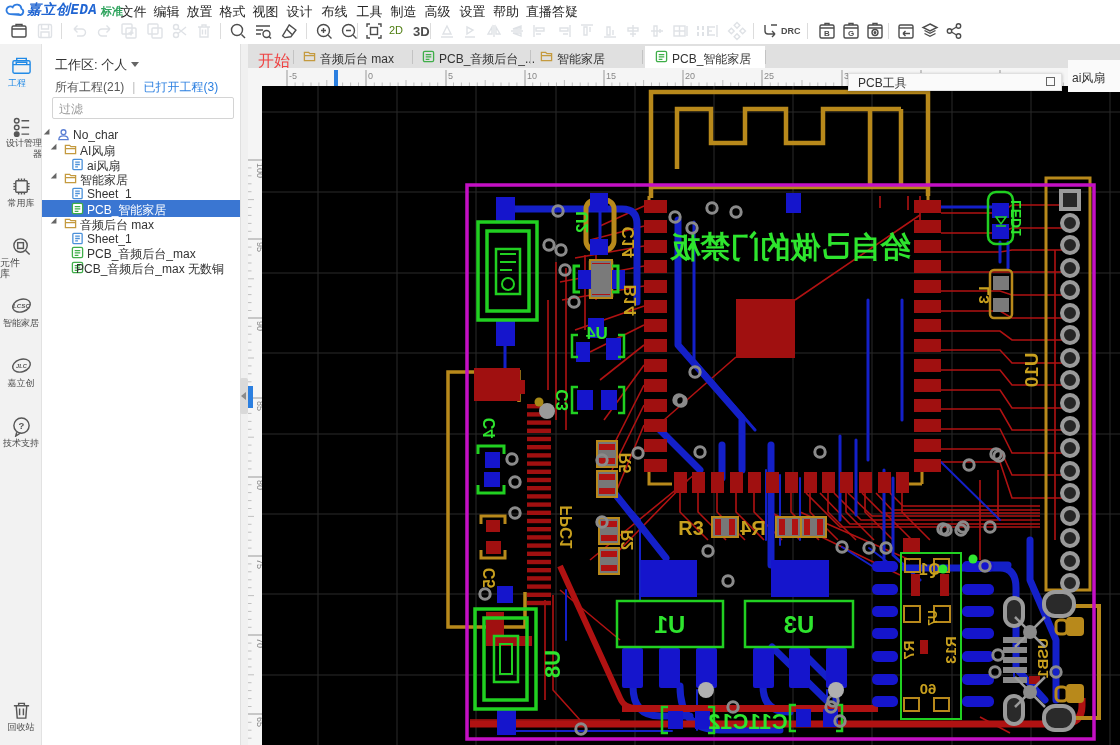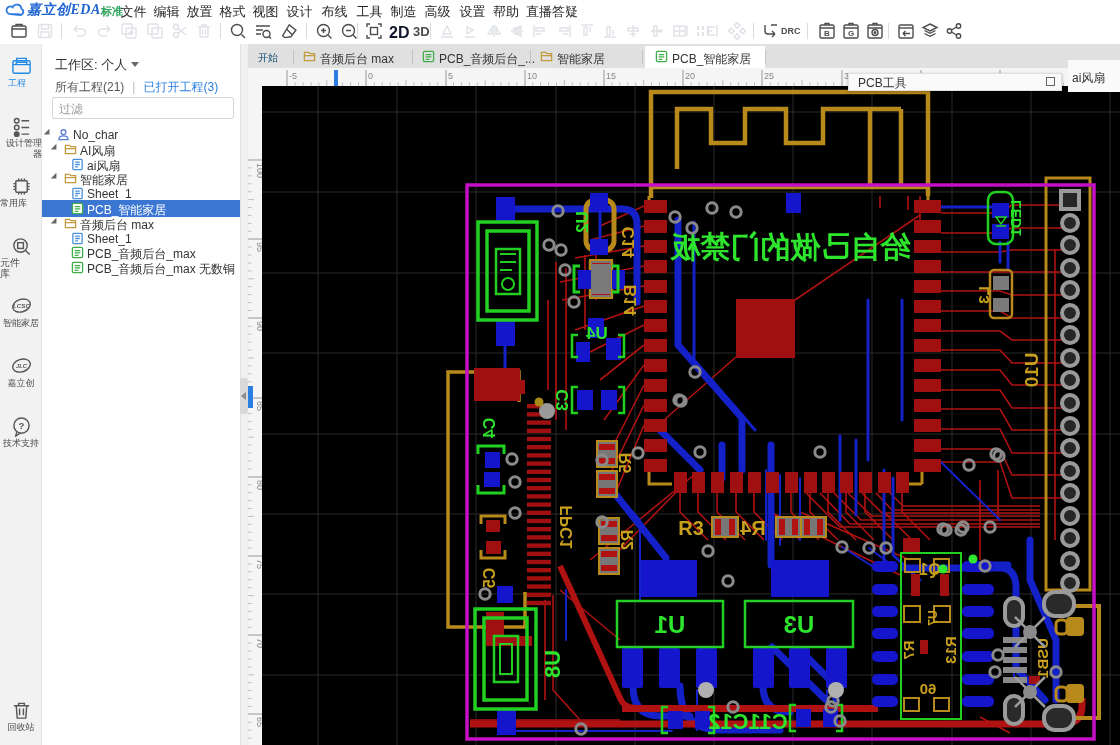--- a/index.html
+++ b/index.html
@@ -4,21 +4,21 @@
 * { margin:0; padding:0; box-sizing:border-box; }
 body { width:1120px; height:745px; font-family:"Liberation Sans",sans-serif; overflow:hidden; position:relative; background:#fff; }
 .abs { position:absolute; }
 </style></head>
 <body>
 
 <div class="abs" style="left:0;top:0;width:1120px;height:19px;background:#fff"></div>
 <svg class="abs" style="left:4px;top:1px" width="22" height="17" viewBox="0 0 24 18">
   <path d="M7 14 A4.2 4.2 0 1 1 9.5 6.5 A5 5 0 0 1 19 8.2 A3.6 3.6 0 0 1 18 15 Z M7 14 H17" fill="none" stroke="#2f7ce0" stroke-width="2"></path>
 </svg>
-<div class="abs" style="left:27px;top:1px;font-size:14px;font-weight:bold;font-style:italic;color:#2065d2;letter-spacing:0.5px">嘉立创<span style="font-family:Liberation Serif, serif">EDA</span></div>
+<div class="abs" style="left:27px;top:1px;font-size:14px;font-weight:bold;font-style:italic;color:#2065d2;letter-spacing:0.5px">嘉立创<span style="font-family:Liberation Mono, monospace">EDA</span></div>
 <div class="abs" style="left:101px;top:4px;font-size:11px;color:#2fa45e;font-weight:bold">标准</div>
 <div class="abs" style="left:117px;top:3px;font-size:13px;color:#262626">
 <span style="margin:0 3.5px">文件</span><span style="margin:0 3.5px">编辑</span><span style="margin:0 3.5px">放置</span><span style="margin:0 3.5px">格式</span><span style="margin:0 3.5px">视图</span><span style="margin:0 4.5px">设计</span><span style="margin:0 4.5px">布线</span><span style="margin:0 4.5px">工具</span><span style="margin:0 3.5px">制造</span><span style="margin:0 4.5px">高级</span><span style="margin:0 4.5px">设置</span><span style="margin:0 3px">帮助</span><span style="margin:0 4px">直播答疑</span>
 </div>
 
 <div class="abs" style="left:0;top:19px;width:1120px;height:25px;background:#fff"></div>
 <svg style="position:absolute;left:9px;top:21px" width="20" height="20" viewBox="0 0 20 20" fill="none" stroke="#4d4d4d" stroke-width="1.4">
     <rect x="3" y="5" width="14" height="11" rx="1.5"></rect>
     <path d="M3 8 H17 M7 5 V3.5 H13 V5"></path>
   </svg>
@@ -67,21 +67,21 @@
     <path d="M14 14 L17.5 17.5 M7 9.5 H12 M9.5 7 V12"></path>
   </svg>
 <svg style="position:absolute;left:339px;top:21px" width="20" height="20" viewBox="0 0 20 20" fill="none" stroke="#4d4d4d" stroke-width="1.4">
     <circle cx="9.5" cy="9.5" r="6"></circle>
     <path d="M14 14 L17.5 17.5 M7 9.5 H12"></path>
   </svg>
 <svg style="position:absolute;left:364px;top:21px" width="20" height="20" viewBox="0 0 20 20" fill="none" stroke="#4d4d4d" stroke-width="1.4">
     <path d="M3 6 V3 H6 M14 3 H17 V6 M17 14 V17 H14 M6 17 H3 V14"></path>
     <rect x="6.5" y="6.5" width="7" height="7"></rect>
   </svg>
-<div style="position:absolute;left:389px;top:24px;font-size:16px;color:#0f172a;font-weight:bold">2D</div>
+<div style="position:absolute;left:389px;top:24px;font-size:11px;color:#4d7c0f;font-weight:normal">2D</div>
 <div style="position:absolute;left:413px;top:24px;font-size:13px;color:#4d4d4d;font-weight:bold">3D</div>
 <svg style="position:absolute;left:437px;top:21px" width="20" height="20" viewBox="0 0 20 20" fill="none" stroke="#dfe2e6" stroke-width="1.4">
     <path d="M4 16 L16 16 M6 13 L10 5 L14 13 Z"></path>
   </svg>
 <svg style="position:absolute;left:460.3px;top:21px" width="20" height="20" viewBox="0 0 20 20" fill="none" stroke="#dfe2e6" stroke-width="1.4">
     <path d="M5 16 L15 16 M7 13 V6 L13 9 Z"></path>
   </svg>
 <svg style="position:absolute;left:483.6px;top:21px" width="20" height="20" viewBox="0 0 20 20" fill="none" stroke="#dfe2e6" stroke-width="1.4">
     <path d="M10 4 V16 M8 6 L4 13 H8 Z M12 6 L16 13 H12 Z"></path>
   </svg>
@@ -172,21 +172,21 @@
     <circle cx="6" cy="5" r="2.4"></circle>
     <circle cx="6" cy="12" r="2.4"></circle>
     <circle cx="6" cy="19" r="2.4" fill="#575757"></circle>
     <path d="M11 5 H19 M11 12 H19 M11 19 H19"></path>
   </svg>
 <div style="position:absolute;left:0;top:138px;width:42px;text-align:right;font-size:9px;color:#4a4a4a;line-height:10.5px">设计管理<br>器</div>
 <svg style="position:absolute;left:11px;top:176px" width="21" height="21" viewBox="0 0 22 22" fill="none" stroke="#575757" stroke-width="1.5">
     <rect x="5" y="5" width="12" height="12" rx="1"></rect>
     <path d="M8 5 V2.5 M11 5 V2.5 M14 5 V2.5 M8 19.5 V17 M11 19.5 V17 M14 19.5 V17 M5 8 H2.5 M5 11 H2.5 M5 14 H2.5 M19.5 8 H17 M19.5 11 H17 M19.5 14 H17"></path>
   </svg>
-<div style="position:absolute;left:0;top:198px;width:42px;font-size:9px;color:#4a4a4a;line-height:10.5px">常用库</div>
+<div style="position:absolute;left:0;top:198px;width:42px;text-align:center;font-size:9px;color:#4a4a4a;line-height:10.5px">常用库</div>
 <svg style="position:absolute;left:11px;top:236px" width="21" height="21" viewBox="0 0 22 22" fill="none" stroke="#575757" stroke-width="1.5">
     <circle cx="10" cy="10" r="7"></circle>
     <rect x="7" y="7" width="6" height="6"></rect>
     <path d="M15 15 L19.5 19.5"></path>
   </svg>
 <div style="position:absolute;left:0;top:258px;width:22px;text-align:left;font-size:10px;color:#4a4a4a;line-height:10.5px">元件库</div>
 <svg style="position:absolute;left:11px;top:296px" width="21" height="21" viewBox="0 0 22 22" fill="none" stroke="#575757" stroke-width="1.5">
     <ellipse cx="11" cy="10" rx="9.5" ry="6.5" transform="rotate(-18 11 10)"></ellipse>
     <text x="11" y="13" font-size="6.5" font-style="italic" font-weight="bold" fill="#575757" stroke="none" text-anchor="middle" font-family="Liberation Sans">LCSC</text>
   </svg>
@@ -256,28 +256,28 @@
 <div style="position:absolute;left:87px;top:232px;font-size:12px;color:#333;white-space:nowrap">Sheet_1</div>
 <svg style="position:absolute;left:71px;top:246px" width="13" height="13" viewBox="0 0 14 14" fill="none" stroke="#3fae49" stroke-width="1.4">
     <rect x="1.5" y="1.5" width="11" height="11" rx="1.5"></rect>
     <path d="M4 5 H10 M4 7.5 H10 M4 10 H8"></path>
   </svg>
 <div style="position:absolute;left:87px;top:246px;font-size:12px;color:#333;white-space:nowrap">PCB_音频后台_max</div>
 <svg style="position:absolute;left:71px;top:261px" width="13" height="13" viewBox="0 0 14 14" fill="none" stroke="#3fae49" stroke-width="1.4">
     <rect x="1.5" y="1.5" width="11" height="11" rx="1.5"></rect>
     <path d="M4 5 H10 M4 7.5 H10 M4 10 H8"></path>
   </svg>
-<div style="position:absolute;left:87px;top:261px;font-size:12px;color:#333;white-space:nowrap">PCB_音频后台_max 无数铜</div>
+<div style="position:absolute;left:76px;top:261px;font-size:12px;color:#333;white-space:nowrap">PCB_音频后台_max 无数铜</div>
 
 <div class="abs" style="left:240px;top:44px;width:8px;height:701px;background:#f0f0f0;border-left:1px solid #e0e0e0"></div>
 <div class="abs" style="left:240px;top:378px;width:8px;height:36px;background:#d9d9d9;border-radius:2px"></div>
 <div class="abs" style="left:241px;top:392px;width:0;height:0;border-right:5px solid #8a8a8a;border-top:4px solid transparent;border-bottom:4px solid transparent"></div>
 
 <div class="abs" style="left:248px;top:44px;width:872px;height:24px;background:#e0e0e0"></div>
-<div style="position:absolute;left:258px;top:51px;font-size:10px;color:#0c4a6e;white-space:nowrap">开始</div>
+<div style="position:absolute;left:258px;top:51px;font-size:16px;color:#ef4444;white-space:nowrap">开始</div>
 <div style="position:absolute;left:293px;top:50px;width:1px;height:14px;background:#c3c3c3"></div>
 <svg style="position:absolute;left:303px;top:50px" width="13" height="13" viewBox="0 0 14 14" fill="none" stroke="#c49a3f" stroke-width="1.4">
     <path d="M1.5 4 V2.5 H6 L7.5 4 H12.5 V11.5 H1.5 Z M1.5 6 H12.5"></path>
   </svg>
 <div style="position:absolute;left:320px;top:51px;font-size:12px;color:#333;white-space:nowrap">音频后台 max</div>
 <div style="position:absolute;left:412px;top:50px;width:1px;height:14px;background:#c3c3c3"></div>
 <svg style="position:absolute;left:422px;top:50px" width="13" height="13" viewBox="0 0 14 14" fill="none" stroke="#3fae49" stroke-width="1.4">
     <rect x="1.5" y="1.5" width="11" height="11" rx="1.5"></rect>
     <path d="M4 5 H10 M4 7.5 H10 M4 10 H8"></path>
   </svg>

